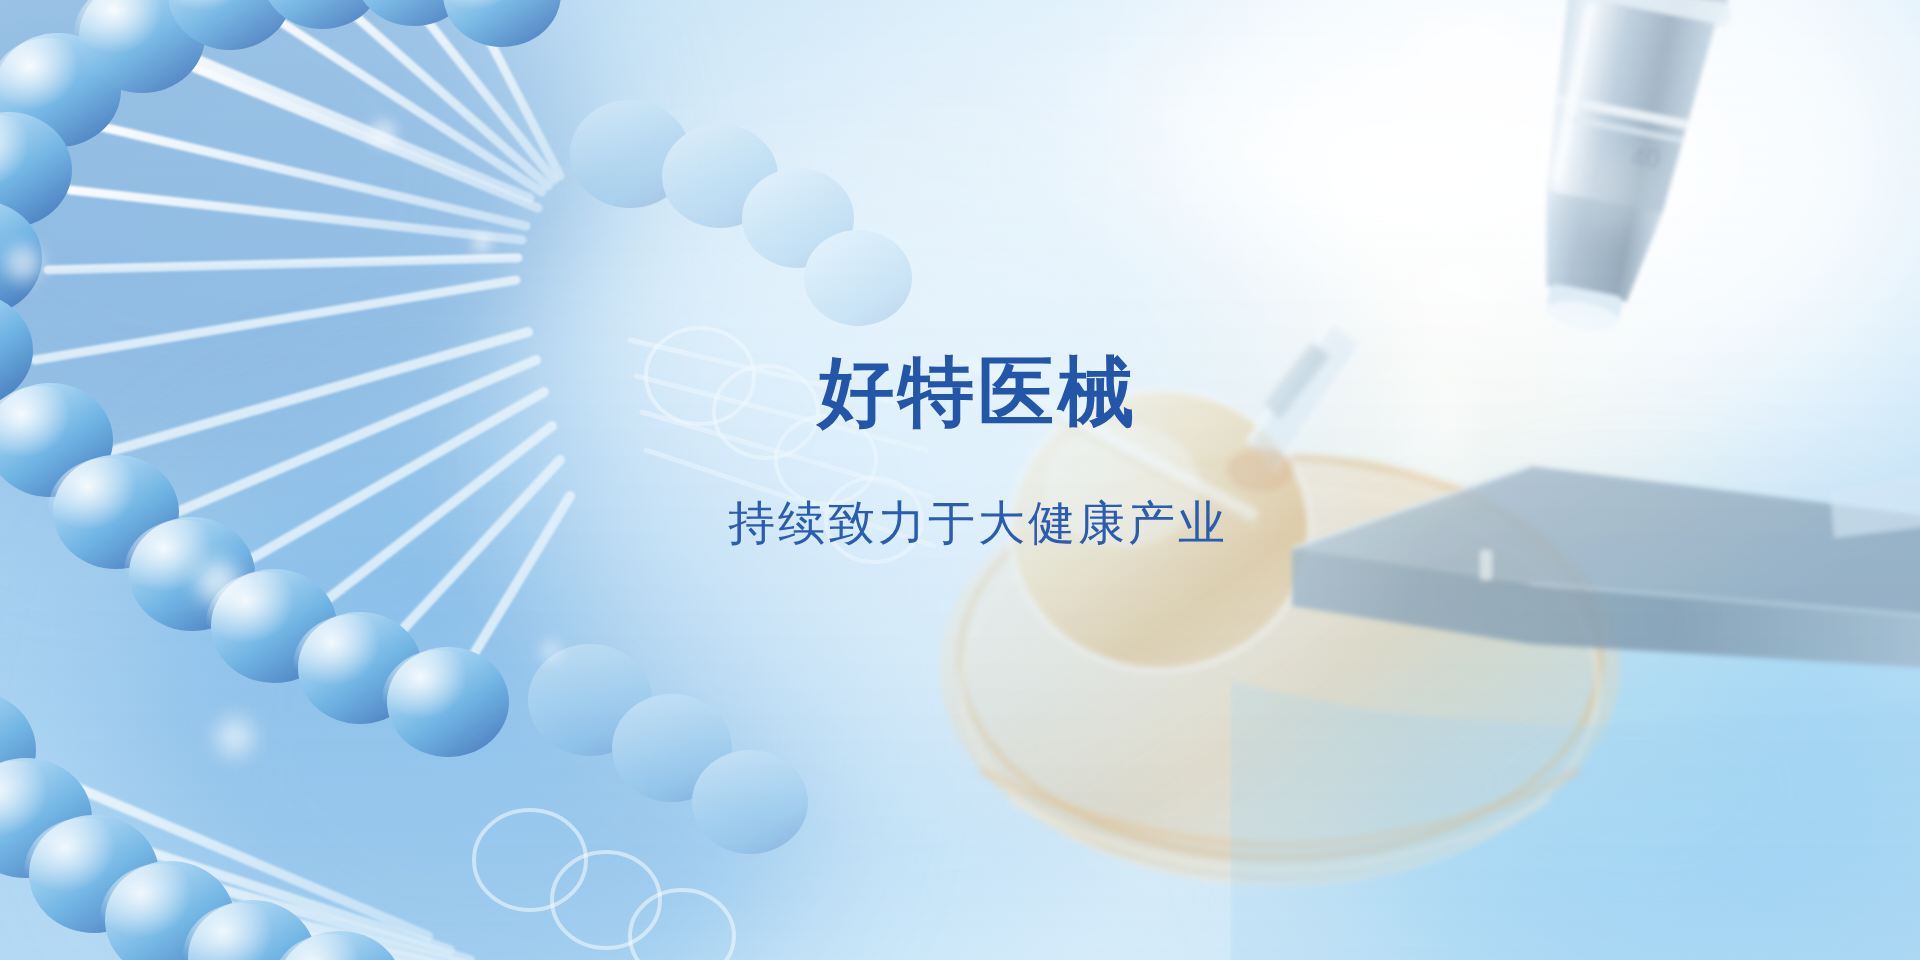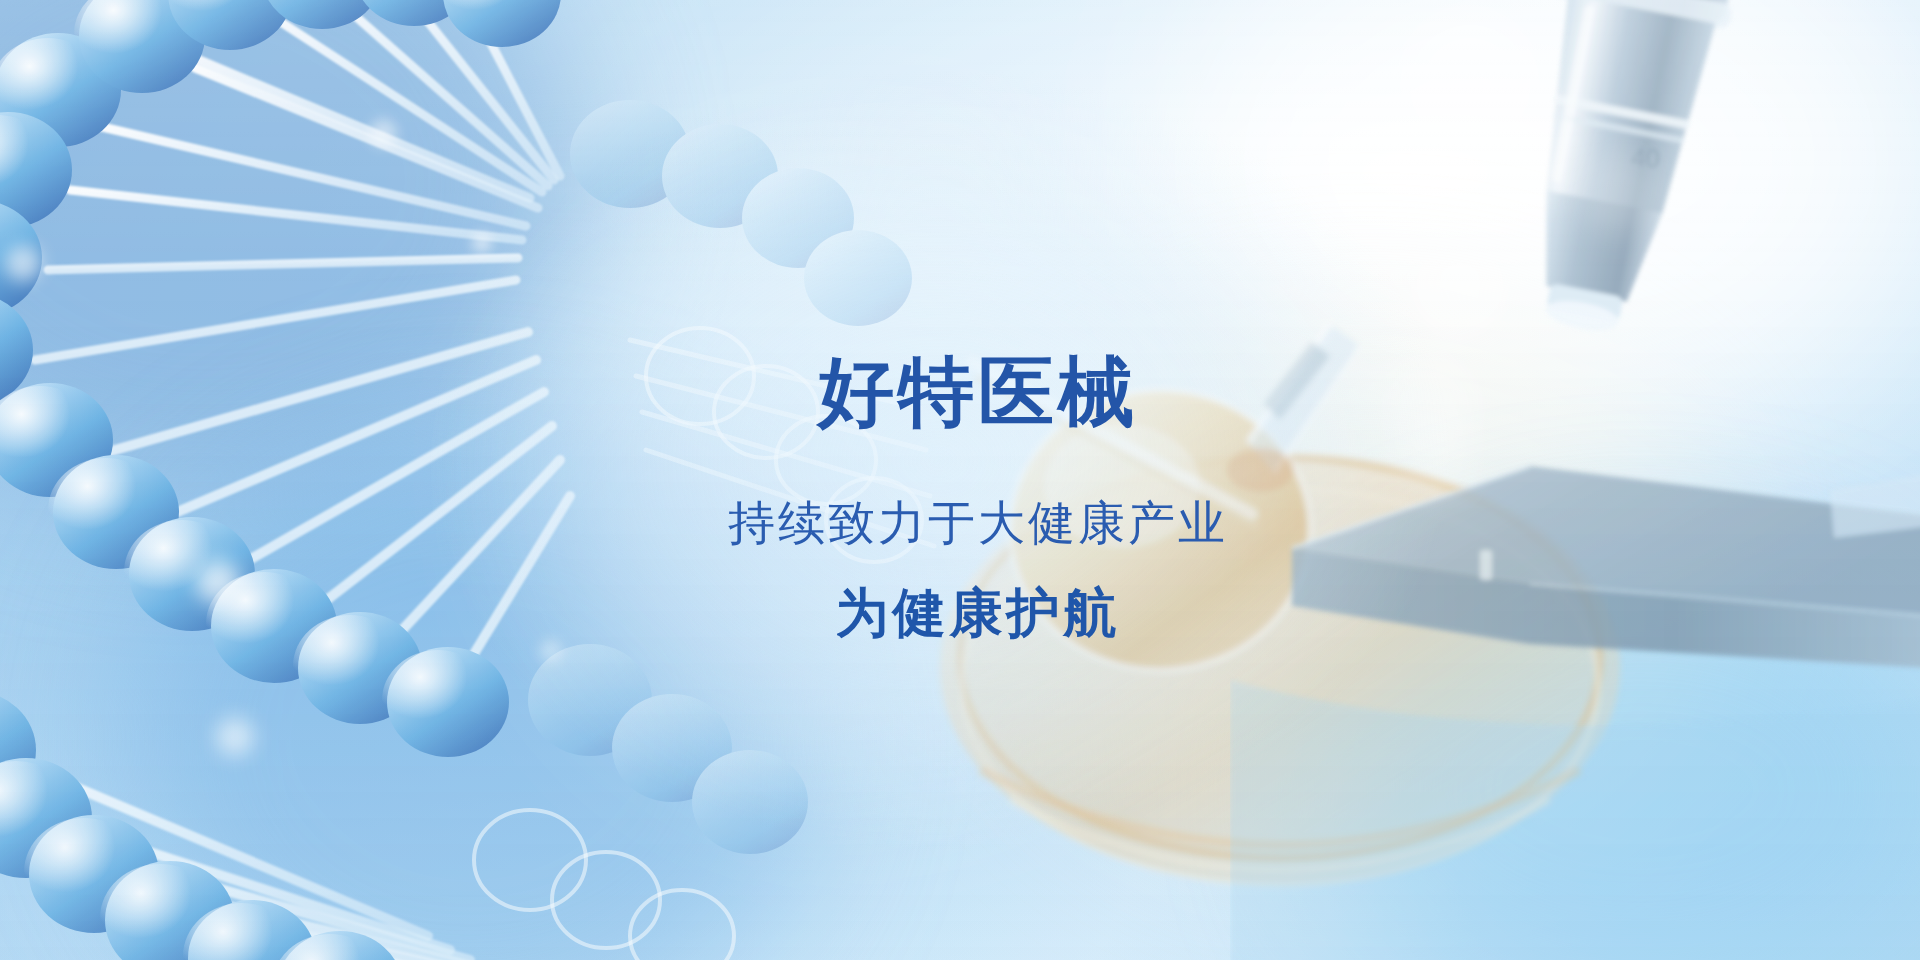--- a/index.html
+++ b/index.html
@@ -405,16 +405,15 @@
   <div class="bokeh bk10"></div>
   <div class="bokeh bk11"></div>
   <div class="bokeh bk12"></div>
 
   <div class="veil"></div>
   <div class="wash"></div>
 
   <div class="hero">
     <div class="hero-title">好特医械</div>
     <div class="hero-sub">持续致力于大健康产业</div>
-    <div class="hero-slogan">为健康护航</div>
   </div>
 
 </div>
 
 </body></html>

